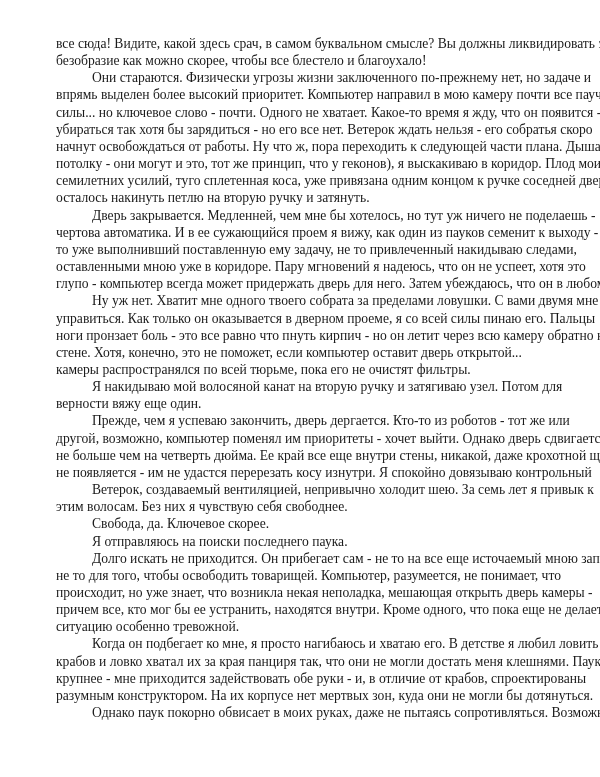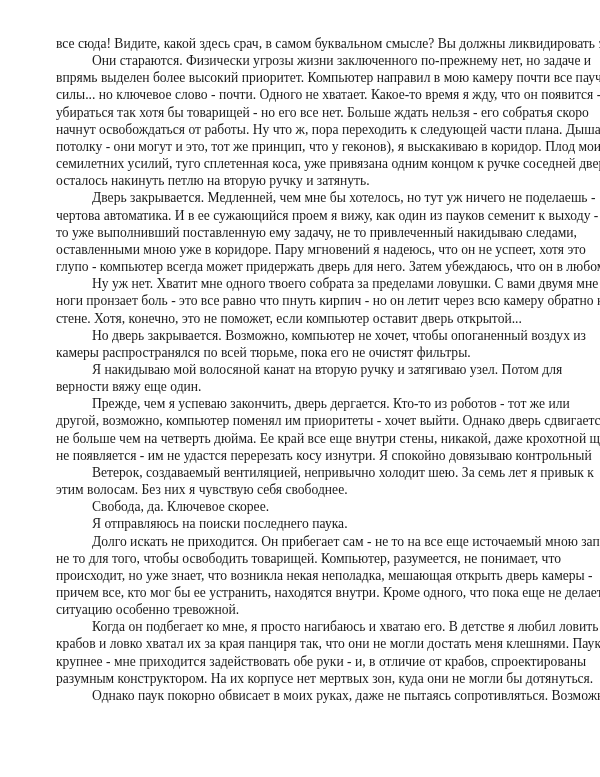--- a/index.html
+++ b/index.html
@@ -14,37 +14,38 @@
     }
     .line { display: block; white-space: nowrap; }
     .indent { padding-left: 36px; }
   </style>
 </head>
 <body>
 
 <div class="page">
   <div class="text" id="text-block">
       <span class="line">все сюда! Видите, какой здесь срач, в самом буквальном смысле? Вы должны ликвидировать это</span>
+      <span class="line">безобразие как можно скорее, чтобы все блестело и благоухало!</span>
       <span class="line indent">Они стараются. Физически угрозы жизни заключенного по-прежнему нет, но задаче и</span>
       <span class="line">впрямь выделен более высокий приоритет. Компьютер направил в мою камеру почти все паучьи</span>
       <span class="line">силы... но ключевое слово - почти. Одного не хватает. Какое-то время я жду, что он появится - не</span>
-      <span class="line">убираться так хотя бы товарищей - но его все нет. Больше ждать нельзя - его собратья скоро</span>
+      <span class="line">убираться так хотя бы зарядиться - но его все нет. Ветерок ждать нельзя - его собратья скоро</span>
       <span class="line">начнут освобождаться от работы. Ну что ж, пора переходить к следующей части плана. Дыша</span>
       <span class="line">потолку - они могут и это, тот же принцип, что у геконов), я выскакиваю в коридор. Плод моих</span>
       <span class="line">семилетних усилий, туго сплетенная коса, уже привязана одним концом к ручке соседней двери -</span>
       <span class="line">осталось накинуть петлю на вторую ручку и затянуть.</span>
       <span class="line indent">Дверь закрывается. Медленней, чем мне бы хотелось, но тут уж ничего не поделаешь -</span>
       <span class="line">чертова автоматика. И в ее сужающийся проем я вижу, как один из пауков семенит к выходу - не</span>
       <span class="line">то уже выполнивший поставленную ему задачу, не то привлеченный накидываю следами,</span>
       <span class="line">оставленными мною уже в коридоре. Пару мгновений я надеюсь, что он не успеет, хотя это</span>
       <span class="line">глупо - компьютер всегда может придержать дверь для него. Затем убеждаюсь, что он в любом</span>
       <span class="line indent">Ну уж нет. Хватит мне одного твоего собрата за пределами ловушки. С вами двумя мне не</span>
+      <span class="line">управиться. Как только он оказывается в дверном проеме, я со всей силы пинаю его. Пальцы</span>
       <span class="line">ноги пронзает боль - это все равно что пнуть кирпич - но он летит через всю камеру обратно к</span>
       <span class="line">стене. Хотя, конечно, это не поможет, если компьютер оставит дверь открытой...</span>
-      <span class="line indent">Но дверь закрывается. Возможно, компьютер не хочет, чтобы опоганенный воздух из</span>
       <span class="line">камеры распространялся по всей тюрьме, пока его не очистят фильтры.</span>
       <span class="line indent">Я накидываю мой волосяной канат на вторую ручку и затягиваю узел. Потом для</span>
       <span class="line">верности вяжу еще один.</span>
       <span class="line indent">Прежде, чем я успеваю закончить, дверь дергается. Кто-то из роботов - тот же или</span>
       <span class="line">другой, возможно, компьютер поменял им приоритеты - хочет выйти. Однако дверь сдвигается</span>
       <span class="line">не больше чем на четверть дюйма. Ее край все еще внутри стены, никакой, даже крохотной щели</span>
       <span class="line">не появляется - им не удастся перерезать косу изнутри. Я спокойно довязываю контрольный</span>
       <span class="line indent">Ветерок, создаваемый вентиляцией, непривычно холодит шею. За семь лет я привык к</span>
       <span class="line">этим волосам. Без них я чувствую себя свободнее.</span>
       <span class="line indent">Свобода, да. Ключевое скорее.</span>

